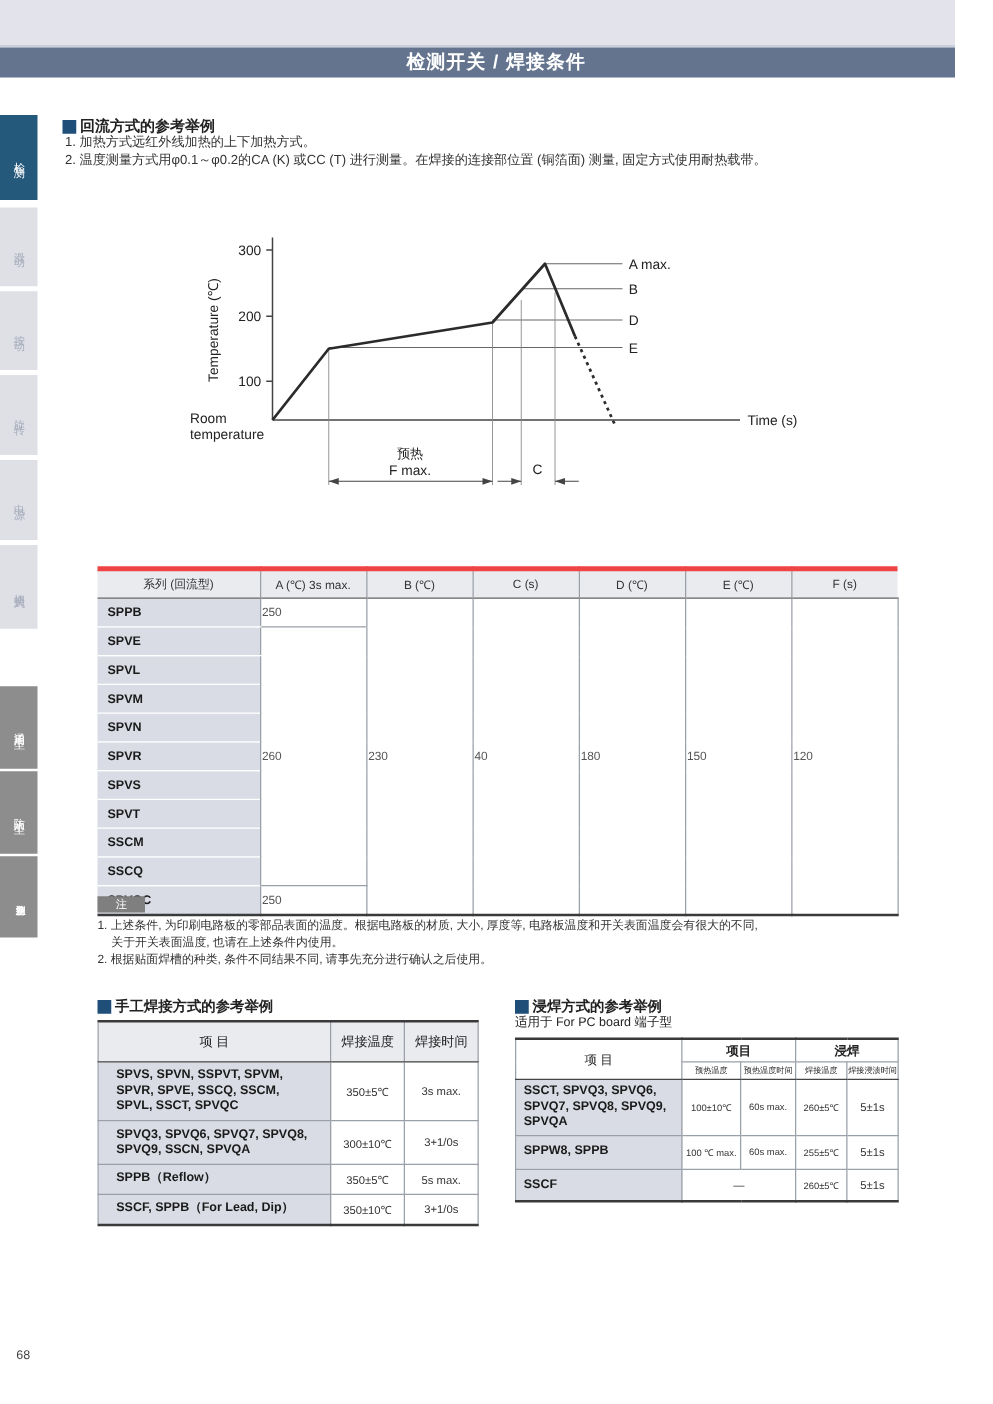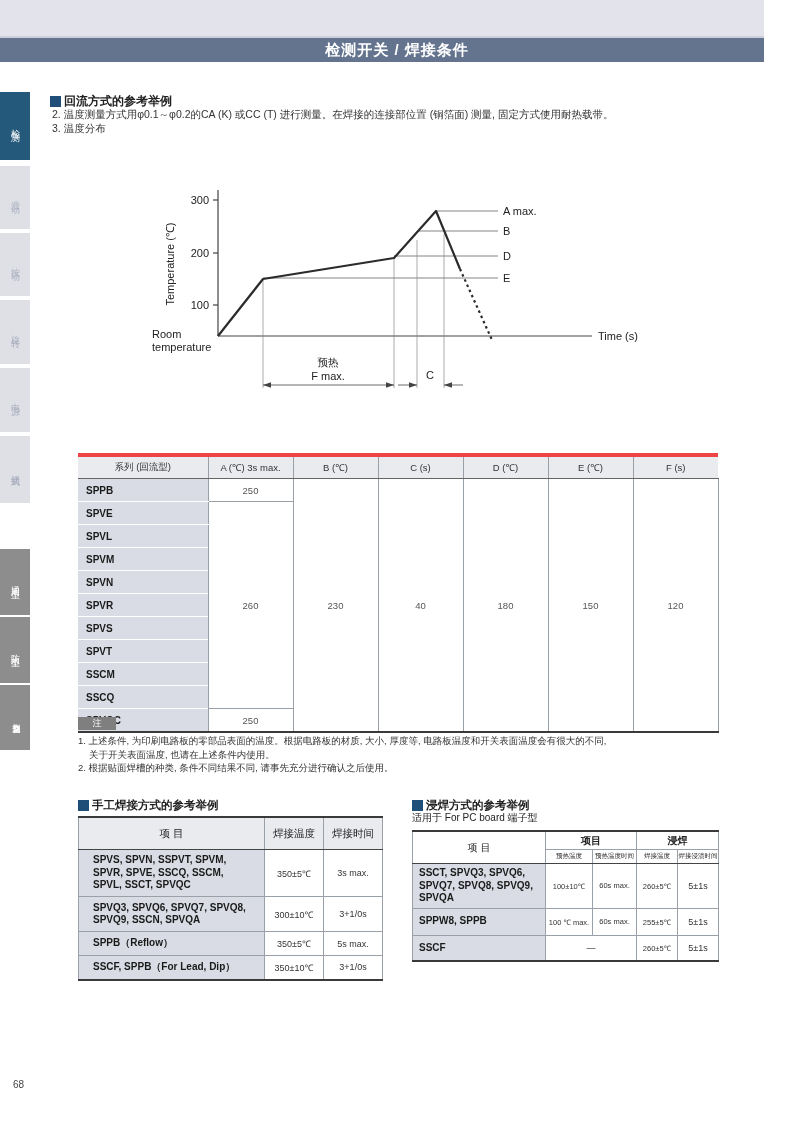--- a/index.html
+++ b/index.html
@@ -28,21 +28,21 @@
   
   .reflow-table{position:absolute;left:78px;top:453px;width:640px;font-size:10px;
                 border-top:4px solid #ef4444;border-bottom:2px solid #3a3a3a;}
   .reflow-table th{height:19px;background:#EAEBEF;font-weight:normal;color:#333;
                    border-bottom:1px solid #666;border-left:1px solid #9aa0a8;font-size:9.5px;}
   .reflow-table th:first-child{border-left:none;}
   .reflow-table td{height:20px;}
   .reflow-table td.series{background:#D9DCE4;font-weight:bold;color:#1a1a1a;padding-left:8px;
                           border-bottom:1px solid #fff;font-size:10px;}
   .reflow-table tr:last-child td.series{border-bottom:none;}
-  .reflow-table td.val{text-align:center;color:#555;font-size:9.5px;border-left:1px solid #9aa0a8;
+  .reflow-table td.val{color:#555;font-size:9.5px;border-left:1px solid #9aa0a8;
                        border-right:none;}
   .reflow-table td.val:last-child{border-right:1px solid #9aa0a8;}
   .reflow-table td.a-top{border-bottom:1px solid #9aa0a8;}
   .reflow-table td.a-bottom{border-top:1px solid #9aa0a8;}
   
   .note-badge{position:absolute;left:78px;top:717px;width:38px;height:13px;background:#7F7F7F;
               color:#fff;font-size:9px;line-height:13px;text-align:center;}
   .note-lines{position:absolute;left:78px;top:734px;font-size:9.5px;line-height:13.5px;color:#333;white-space:nowrap;}
   .note-lines .indent{padding-left:11px;}
   
@@ -108,22 +108,22 @@
     </div>
   <div class="tab cat" style="top:685px;height:65px;letter-spacing:0;font-size:8px;">
       <span>急速切换型</span>
     </div>
 
   <div class="sec-head" style="left:50px;top:93px;">
     <span class="sq"></span>
     <span>回流方式的参考举例</span>
   </div>
   <div class="list" style="left:52px;top:108px;">
+    <div>1. 加热方式远红外线加热的上下加热方式。</div>
     <div>2. 温度测量方式用φ0.1～φ0.2的CA (K) 或CC (T) 进行测量。在焊接的连接部位置 (铜箔面) 测量, 固定方式使用耐热载带。</div>
-    <div>3. 温度分布</div>
   </div>
 
   <svg class="chart" width="560" height="235" viewBox="0 0 560 235">
 
     <line x1="88" y1="18" x2="88" y2="164" stroke="#444" stroke-width="1.2"></line>
     <line x1="88" y1="164" x2="462" y2="164" stroke="#444" stroke-width="1.2"></line>
 
     <line x1="83" y1="28" x2="88" y2="28" stroke="#444" stroke-width="1.2"></line>
     <line x1="83" y1="81" x2="88" y2="81" stroke="#444" stroke-width="1.2"></line>
     <line x1="83" y1="133" x2="88" y2="133" stroke="#444" stroke-width="1.2"></line>

